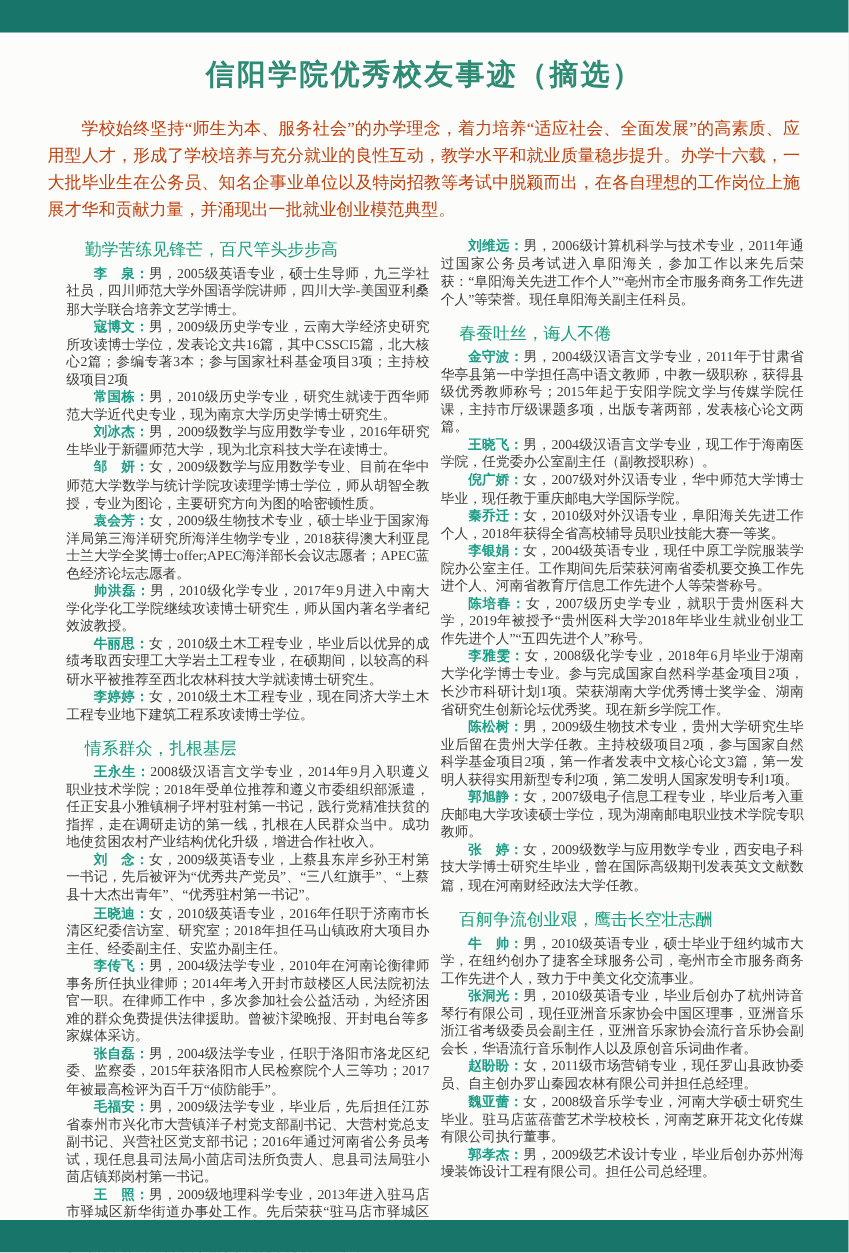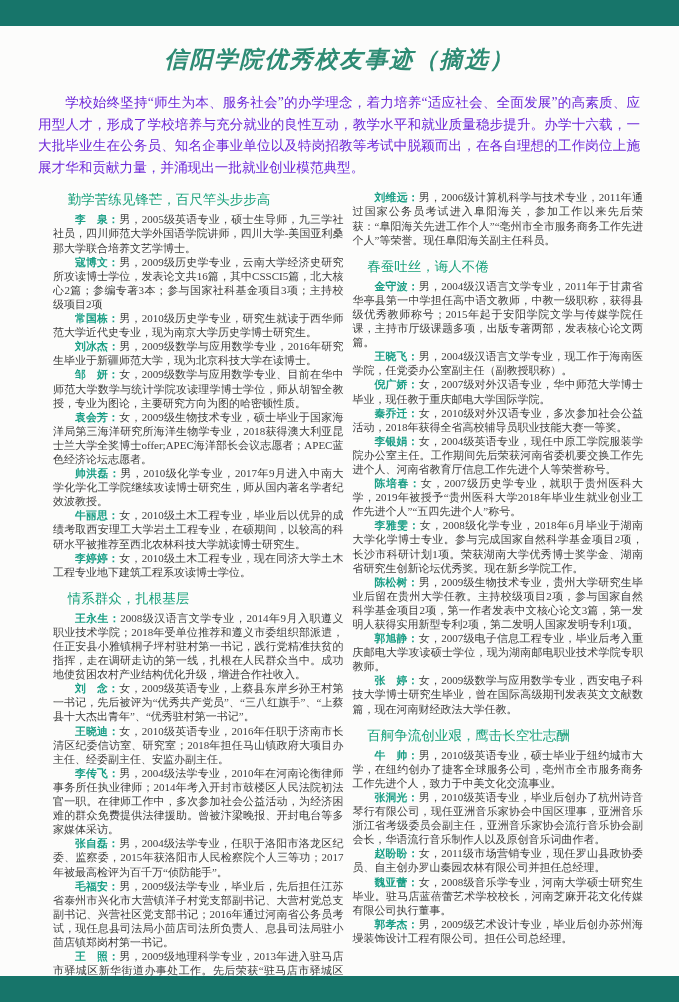--- a/index.html
+++ b/index.html
@@ -9,25 +9,24 @@
     font-family:"Liberation Serif","DejaVu Serif",serif;
   }
   .bar{position:absolute;left:0;width:100%;height:26px;background:var(--bar-color,#17756a);}
   .bar.top{top:0;}
   .bar.bottom{bottom:0;}
   .title{
     margin:44px 0 0 0;text-align:center;
     font-family:"Liberation Sans","DejaVu Sans",sans-serif;
     font-size:23px;font-weight:bold;letter-spacing:2px;
     color:var(--title-color,#2e8b74);
-    font-style:italic;
   }
   .intro{
     margin:17px 39px 0 38px;text-indent:2em;text-align:justify;
-    font-size:13.6px;line-height:21.6px;color:#6d28d9;
+    font-size:13.6px;line-height:21.6px;color:#c2410c;
   }
   .columns{display:flex;gap:9px;margin:12px 36px 0 53px;}
   .col{flex:1;min-width:0;}
   .section-header{
     margin:11px 0 4px 0;text-indent:1.1em;
     font-family:"Liberation Sans","DejaVu Sans",sans-serif;
     font-size:13.5px;line-height:17px;font-weight:normal;
     color:var(--header-color,#18a07c);
   }
   .col .section-header:first-child{margin-top:1px;}
@@ -90,21 +89,21 @@
   <p class="entry"><span class="entry-name">刘维远：</span><span class="entry-text">男，2006级计算机科学与技术专业，2011年通过国家公务员考试进入阜阳海关，参加工作以来先后荣获：“阜阳海关先进工作个人”“亳州市全市服务商务工作先进个人”等荣誉。现任阜阳海关副主任科员。</span></p>
 
   <h2 class="section-header">春蚕吐丝，诲人不倦</h2>
 
   <p class="entry"><span class="entry-name">金守波：</span><span class="entry-text">男，2004级汉语言文学专业，2011年于甘肃省华亭县第一中学担任高中语文教师，中教一级职称，获得县级优秀教师称号；2015年起于安阳学院文学与传媒学院任课，主持市厅级课题多项，出版专著两部，发表核心论文两篇。</span></p>
 
   <p class="entry"><span class="entry-name">王晓飞：</span><span class="entry-text">男，2004级汉语言文学专业，现工作于海南医学院，任党委办公室副主任（副教授职称）。</span></p>
 
   <p class="entry"><span class="entry-name">倪广娇：</span><span class="entry-text">女，2007级对外汉语专业，华中师范大学博士毕业，现任教于重庆邮电大学国际学院。</span></p>
 
-  <p class="entry"><span class="entry-name">秦乔迁：</span><span class="entry-text">女，2010级对外汉语专业，多次参加社会公益活动，2018年获得全省高校辅导员职业技能大赛一等奖。</span></p>
+  <p class="entry"><span class="entry-name">秦乔迁：</span><span class="entry-text">女，2010级对外汉语专业，阜阳海关先进工作个人，2018年获得全省高校辅导员职业技能大赛一等奖。</span></p>
 
   <p class="entry"><span class="entry-name">李银娟：</span><span class="entry-text">女，2004级英语专业，现任中原工学院服装学院办公室主任。工作期间先后荣获河南省委机要交换工作先进个人、河南省教育厅信息工作先进个人等荣誉称号。</span></p>
 
   <p class="entry"><span class="entry-name">陈培春：</span><span class="entry-text">女，2007级历史学专业，就职于贵州医科大学，2019年被授予“贵州医科大学2018年毕业生就业创业工作先进个人”“五四先进个人”称号。</span></p>
 
   <p class="entry"><span class="entry-name">李雅雯：</span><span class="entry-text">女，2008级化学专业，2018年6月毕业于湖南大学化学博士专业。参与完成国家自然科学基金项目2项，长沙市科研计划1项。荣获湖南大学优秀博士奖学金、湖南省研究生创新论坛优秀奖。现在新乡学院工作。</span></p>
 
   <p class="entry"><span class="entry-name">陈松树：</span><span class="entry-text">男，2009级生物技术专业，贵州大学研究生毕业后留在贵州大学任教。主持校级项目2项，参与国家自然科学基金项目2项，第一作者发表中文核心论文3篇，第一发明人获得实用新型专利2项，第二发明人国家发明专利1项。</span></p>
 
   <p class="entry"><span class="entry-name">郭旭静：</span><span class="entry-text">女，2007级电子信息工程专业，毕业后考入重庆邮电大学攻读硕士学位，现为湖南邮电职业技术学院专职教师。</span></p>

